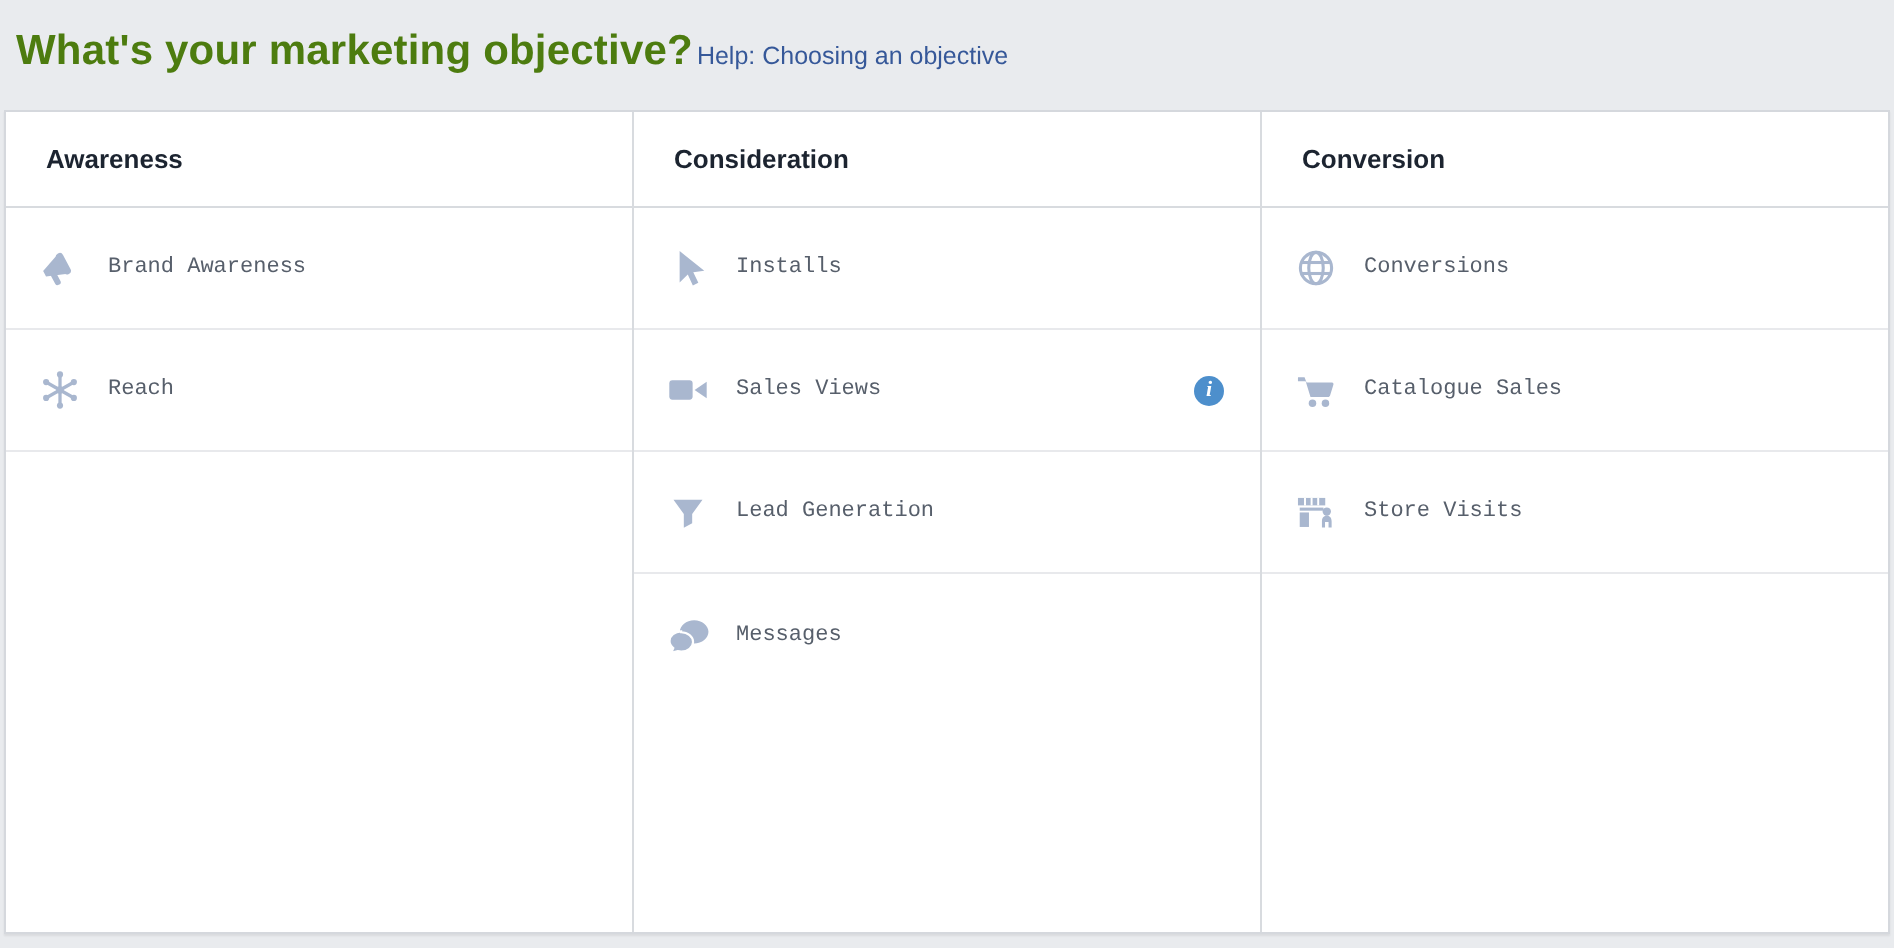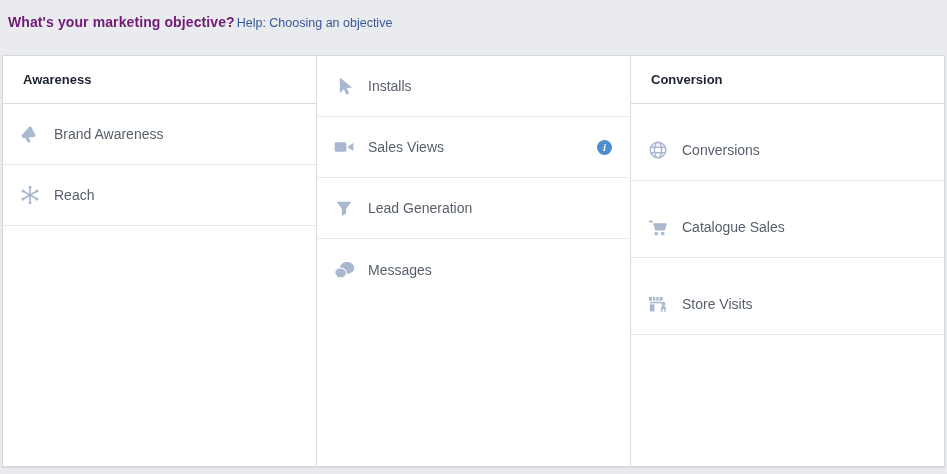--- a/index.html
+++ b/index.html
@@ -11,23 +11,23 @@
     position: relative;
   }
   
   .top-bar {
     height: 55px;
     display: flex;
     align-items: baseline;
     padding: 14px 8px 0 8px;
   }
   .page-title {
-    font-size: 14px;
+    font-size: 21px;
     font-weight: 700;
-    color: #701a75;
+    color: #4d7c0f;
     letter-spacing: 0.1px;
   }
   .help-link {
     font-size: 12.5px;
     color: #365899;
     margin-left: 2px;
     cursor: pointer;
     text-decoration: none;
   }
 
@@ -44,21 +44,21 @@
     display: flex;
     overflow: hidden;
   }
   .obj-col {
     flex: 1 1 0;
     display: flex;
     flex-direction: column;
     border-right: 1px solid #d8dbdf;
     min-width: 0;
   }
-  .obj-col:last-child { border-right: none; gap: 16px; }
+  .obj-col:last-child { border-right: none; }
   .col-header {
     height: 48px;
     flex: none;
     display: flex;
     align-items: center;
     padding: 0 20px;
     font-size: 13px;
     font-weight: 700;
     color: #1c2430;
     border-bottom: 1px solid #d8dbdf;
@@ -78,23 +78,24 @@
   .obj-icon {
     width: 22px;
     height: 22px;
     flex: none;
     margin-right: 13px;
     display: flex;
     align-items: center;
     justify-content: center;
   }
   .obj-label {
-    font-size: 14px;
+    font-size: 11px;
     color: #575f6b;
     white-space: nowrap;
+    font-family: Liberation Mono, monospace;
   }
   .cell-spacer { flex: 1 1 auto; }
   .info-badge {
     width: 15px;
     height: 15px;
     flex: none;
     border-radius: 50%;
     background: #4d8fcc;
     color: #ffffff;
     font-family: "Liberation Serif", serif;
@@ -152,20 +153,21 @@
           </g>
         </svg>
       </span>
       <span class="obj-label">Reach</span>
     </div>
 
     <div class="cell-filler"></div>
   </div>
 
   <div class="obj-col">
+    <div class="col-header">Consideration</div>
 
     <div class="obj-cell">
       <span class="obj-icon">
         <svg width="22" height="22" viewBox="0 0 20 20">
           <path fill="#a9b7cf" d="M6.2 2.3 L6.2 16.6 L9.9 13 L12.2 17.9 L14.7 16.7 L12.4 11.9 L17.4 11.3 Z"></path>
         </svg>
       </span>
       <span class="obj-label">Installs</span>
     </div>
 

